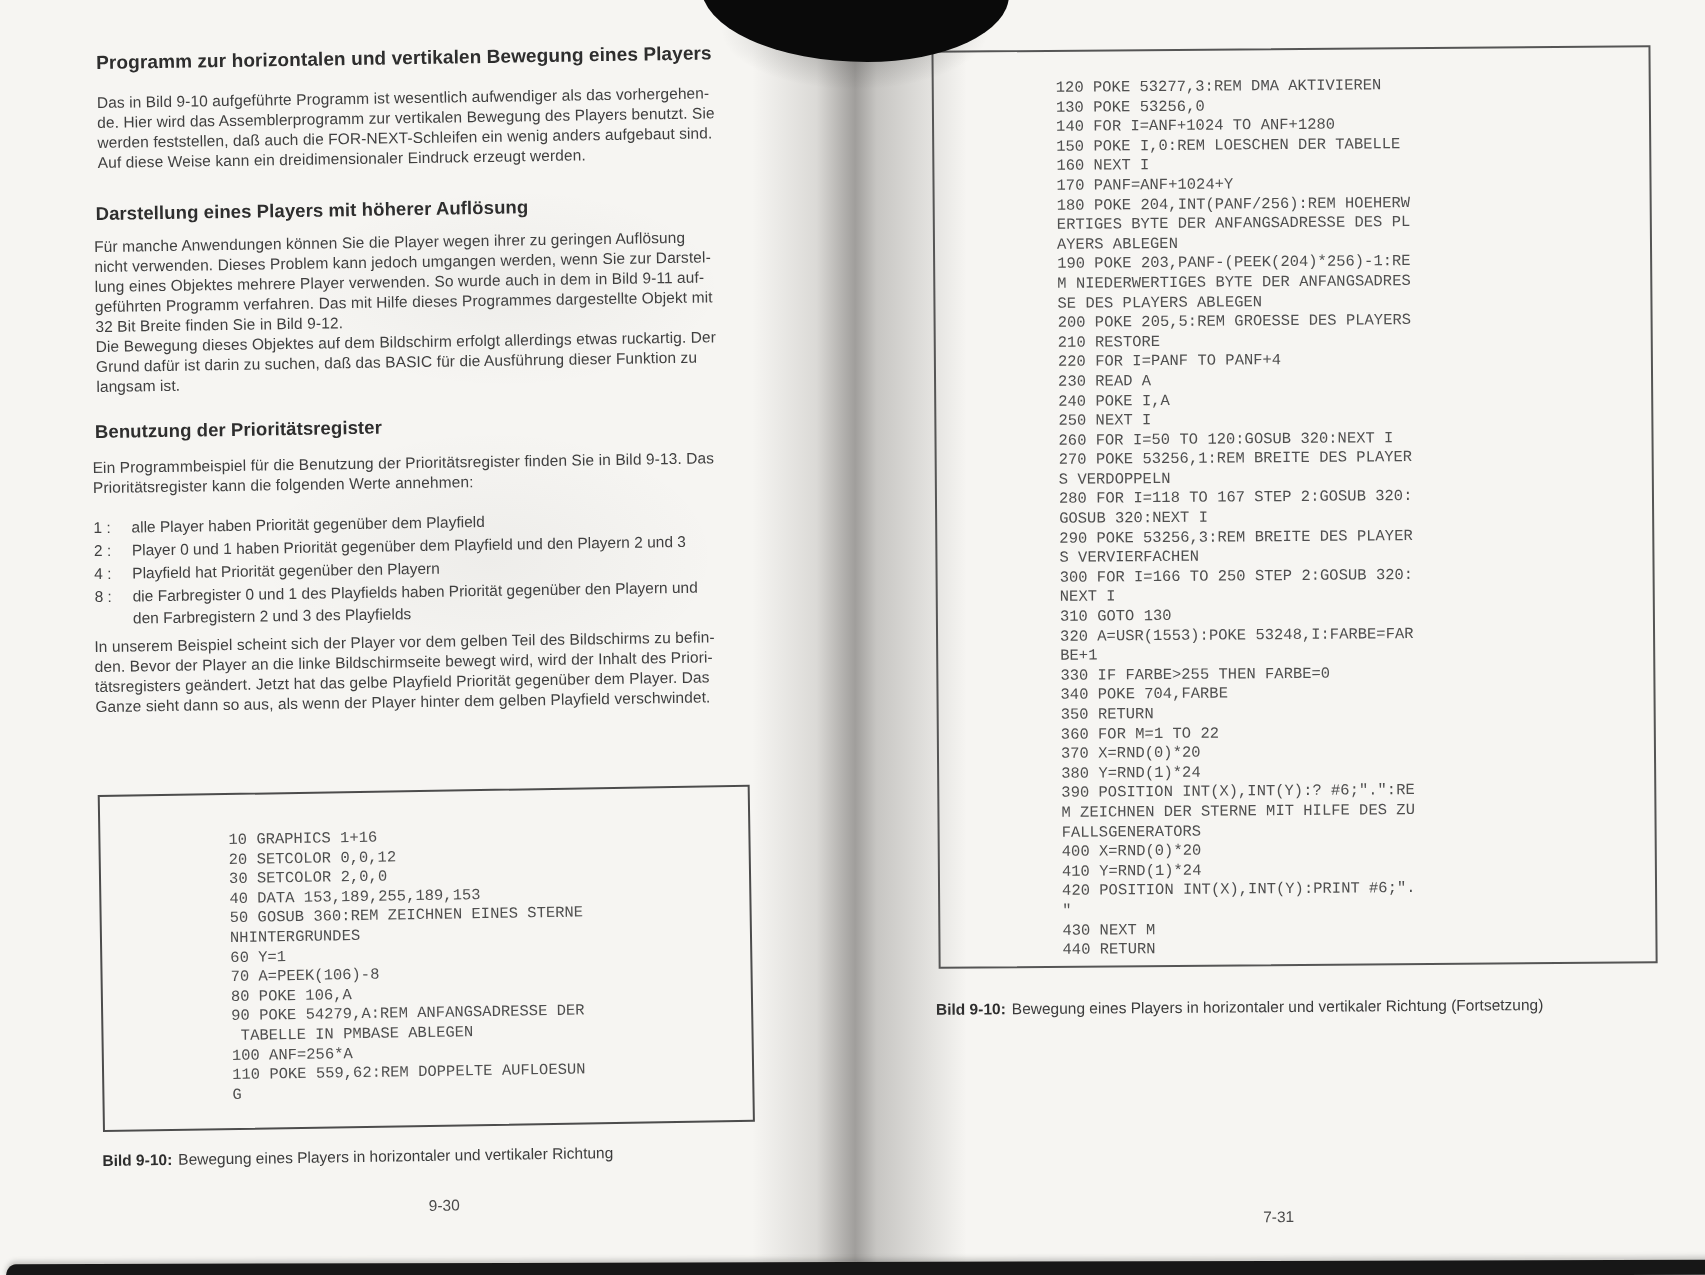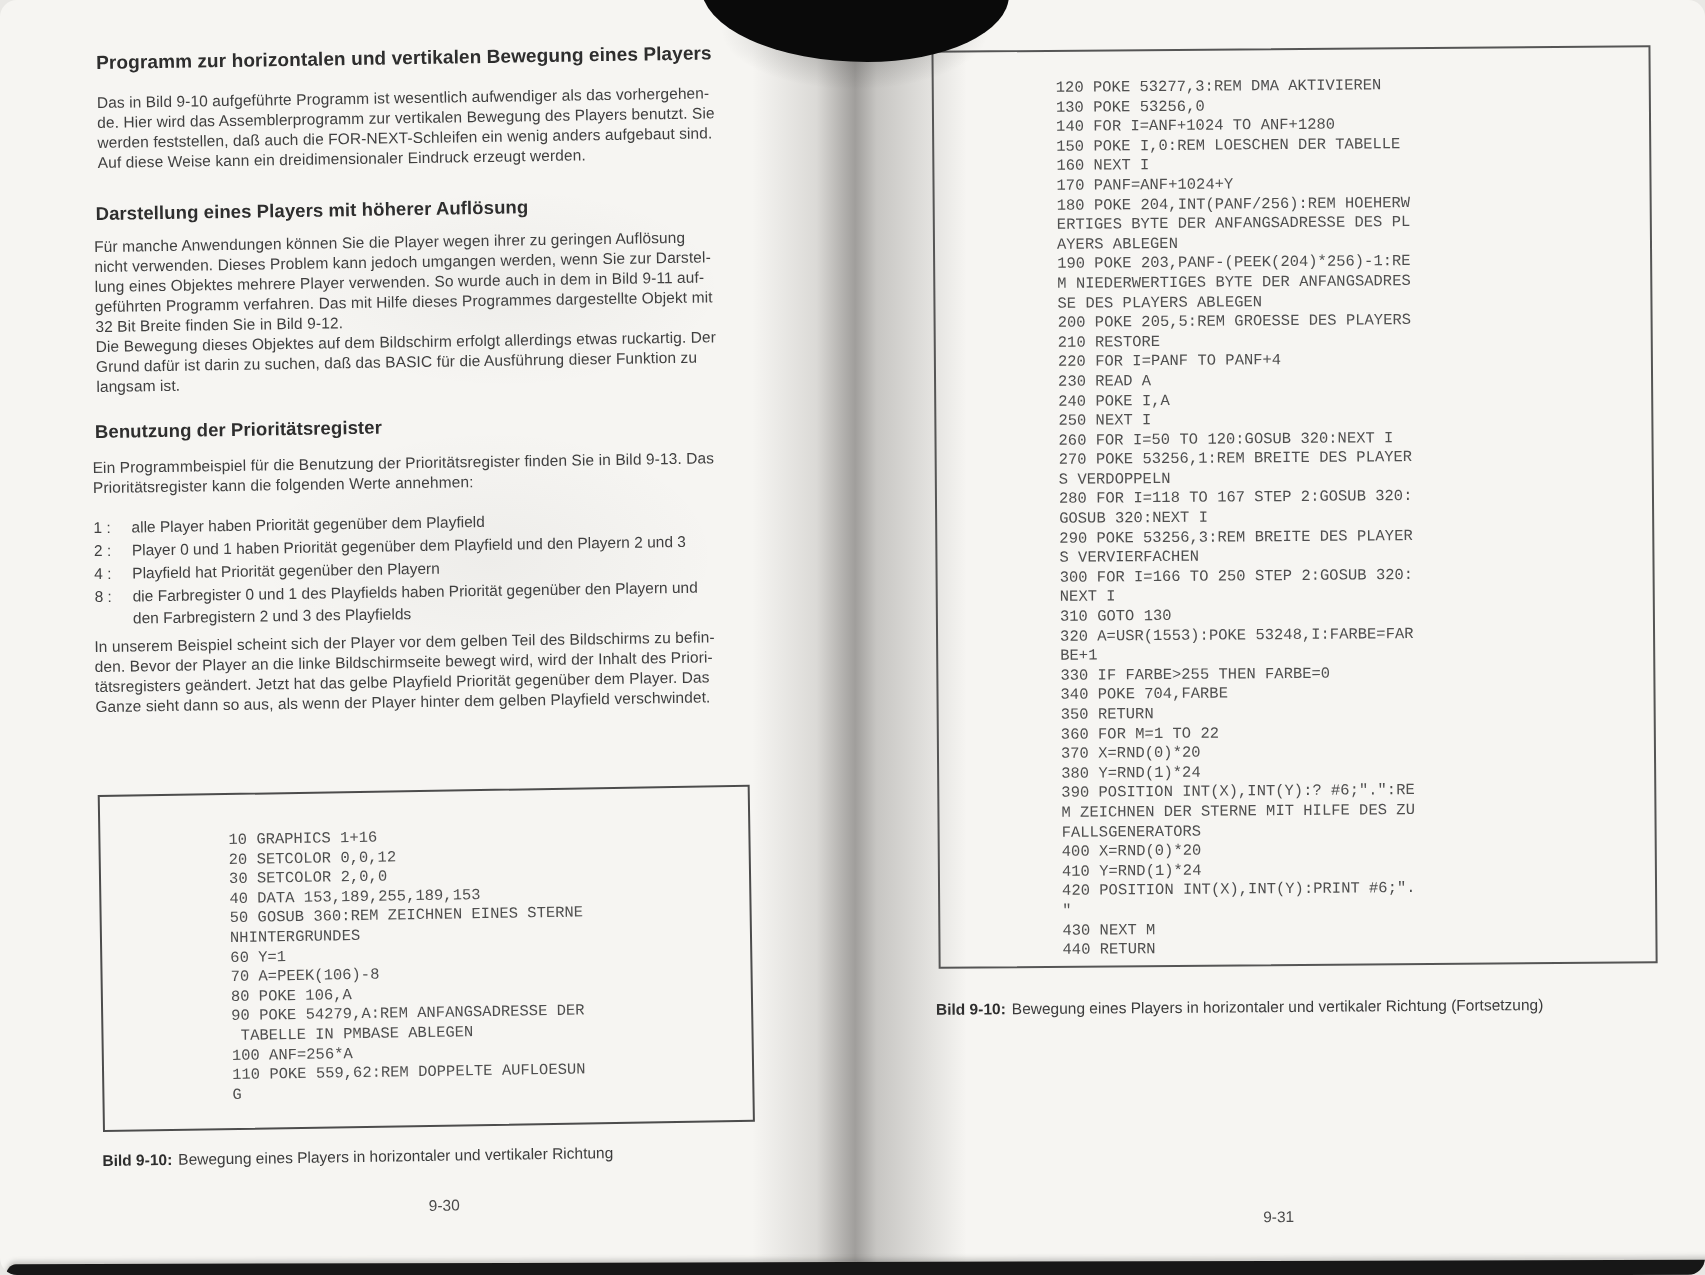--- a/index.html
+++ b/index.html
@@ -3,21 +3,20 @@
 <meta charset="utf-8">
 <style>
   html,body{margin:0;padding:0;background:#e9e8e5;}
   .scan{
     position:relative;
     width:1705px;height:1275px;
     background:#f6f5f2;
     overflow:hidden;
     font-family:"Liberation Sans",sans-serif;
     color:#3f3f3f;
-    border-radius:17px;
   }
   
   .leftwrap{position:absolute;inset:0;transform:rotate(-0.9deg);transform-origin:420px 620px;}
   .rightwrap{position:absolute;inset:0;transform:rotate(-0.45deg);transform-origin:1290px 500px;}
 
   .blk{position:absolute;margin:0;}
 
   h1.head,h2.head{
     font-size:19px;line-height:23px;font-weight:bold;color:#2e2e2e;margin:0;
     letter-spacing:.1px;
@@ -204,21 +203,21 @@
 400 X=RND(0)*20
 410 Y=RND(1)*24
 420 POSITION INT(X),INT(Y):PRINT #6;".
 "
 430 NEXT M
 440 RETURN</pre>
     </div>
 
     <p class="blk caption" style="left:932px;top:997px;width:720px;"><b>Bild 9-10:</b><span>Bewegung eines Players in horizontaler und vertikaler Richtung (Fortsetzung)</span></p>
 
-    <div class="blk pagenum" style="left:1238px;top:1208px;width:70px;">9-31</div>
+    <div class="blk pagenum" style="left:1238px;top:1208px;width:70px;">7-31</div>
   </div>
 
   <div class="gutter-shadow"></div>
   <div class="top-gutter-soft"></div>
   <div class="top-gutter-wedge"></div>
   <div class="bottom-edge"></div>
 
 </div>
 
 </body></html>

